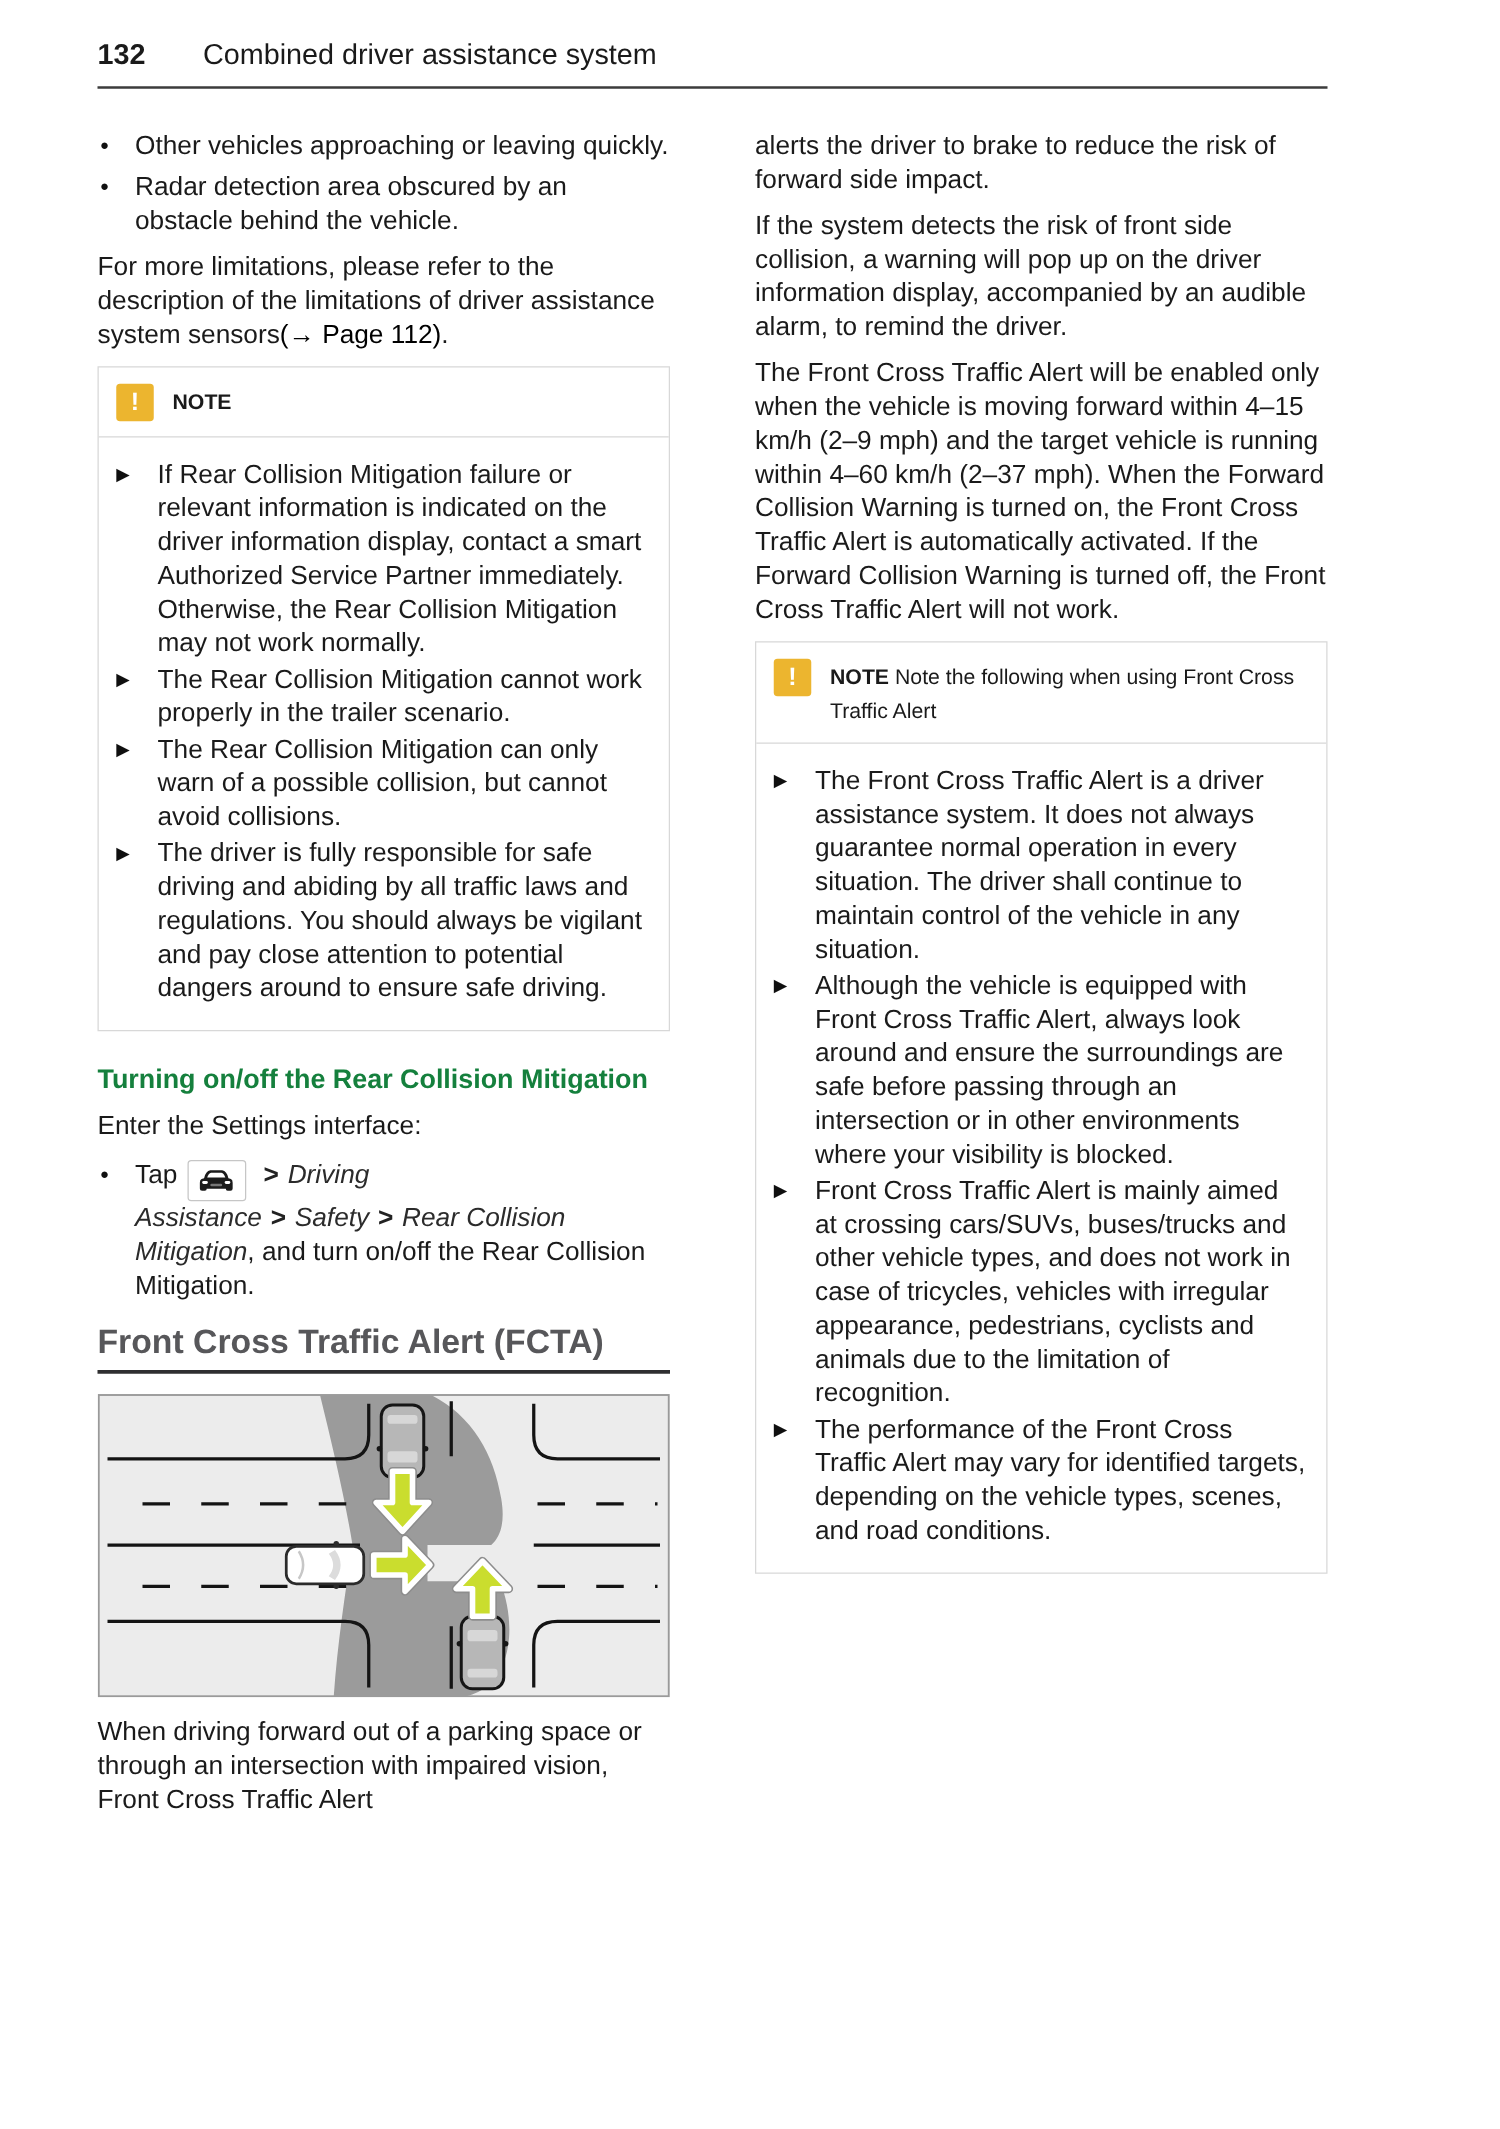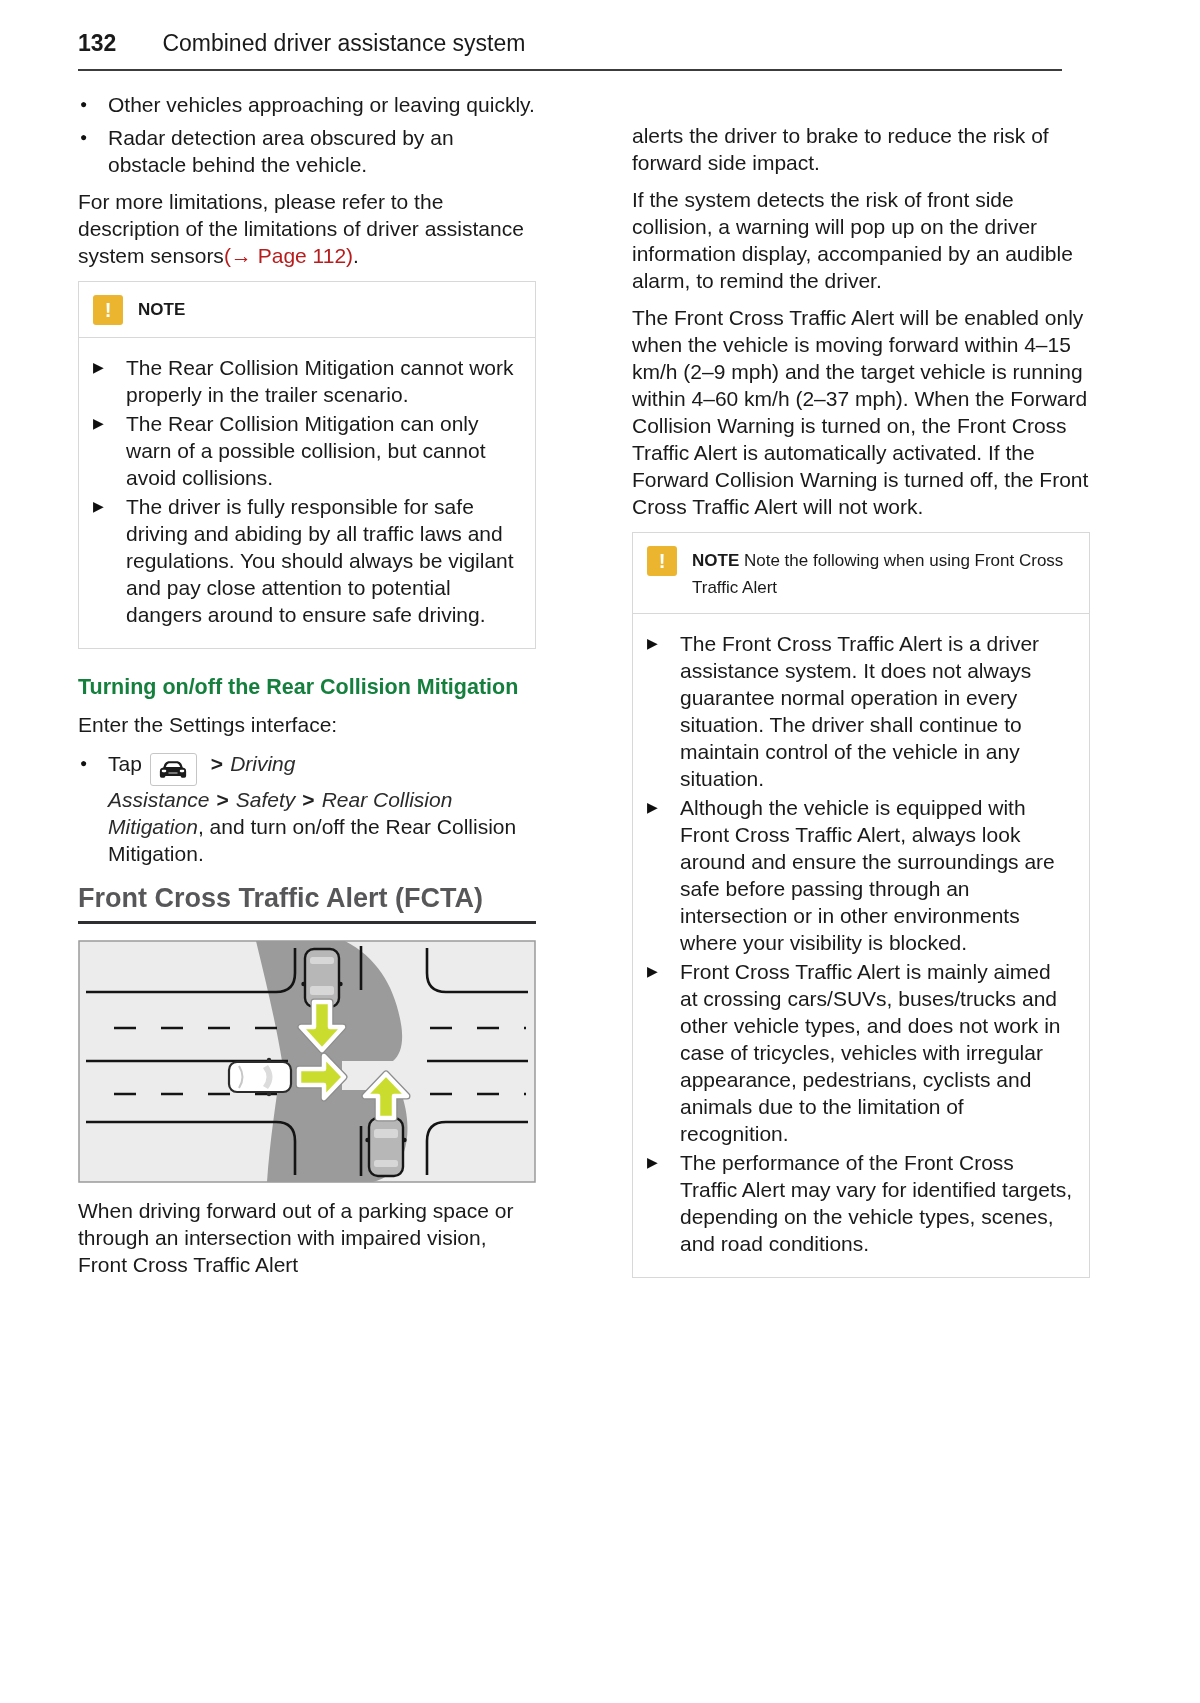--- a/index.html
+++ b/index.html
@@ -14,21 +14,21 @@
   
   .runhead {
     display:flex; align-items:baseline; gap:46px;
     width:984px; padding:30px 0 12px 0;
     border-bottom:2px solid #3c3c3c;
     font-size:23px;
   }
   .runhead .pagenum { font-weight:bold; }
 
   
-  .cols { display:flex; gap:96px; margin-top:20px;align-items:flex-end; }
+  .cols { display:flex; gap:68px; margin-top:32px; }
   .col { width:458px; font-size:21px; line-height:27px; }
 
   p.body { margin-top:10px; }
   p.body:first-child { margin-top:0; }
 
   
   ul.dot-list { list-style:none; }
   ul.dot-list li {
     position:relative; padding-left:30px; margin-bottom:6px;
   }
@@ -65,21 +65,21 @@
     margin-top:24px;
   }
   .settings-intro { margin-top:10px; }
   ul.dot-list.steps { margin-top:12px; }
   h4.fcta-heading {
     font-size:27px; line-height:26px; font-weight:bold; color:#57575a;
     margin-top:18px; padding-bottom:10px; border-bottom:3px solid #2f2f31;
   }
 
   
-  .xref { color:#b91c1c; text-decoration:none; cursor:pointer; }
+  .xref { color:#000000; text-decoration:none; cursor:pointer; }
 
   
   .chev { font-weight:600; margin:0 7px; color:#222; }
   em.pathitem { font-style:italic; color:#2b2b2b; }
   .veh-icon-box {
     display:inline-flex; align-items:center; justify-content:center;
     width:47px; height:33px; border:1.5px solid #c6c6c6; border-radius:3px;
     background:#fff; vertical-align:-8px; margin:0 7px 0 8px;
   }
 
@@ -109,20 +109,21 @@
 
       <p class="body"><span>For more limitations, please refer to the description of the limitations of driver assistance system sensors</span><a class="xref">(→  Page 112)</a><span>.</span></p>
 
       <div class="notebox">
         <div class="note-head">
           <div class="note-icon">!</div>
           <div class="note-title"><b>NOTE</b></div>
         </div>
         <div class="note-body">
           <ul class="tri-list">
+            <li>If Rear Collision Mitigation failure or relevant information is indicated on the driver information display, contact a smart Authorized Service Partner immediately. Otherwise, the Rear Collision Mitigation may not work normally.</li>
             <li>The Rear Collision Mitigation cannot work properly in the trailer scenario.</li>
             <li>The Rear Collision Mitigation can only warn of a possible collision, but cannot avoid collisions.</li>
             <li>The driver is fully responsible for safe driving and abiding by all traffic laws and regulations. You should always be vigilant and pay close attention to potential dangers around to ensure safe driving.</li>
           </ul>
         </div>
       </div>
 
       <h3 class="section-heading">Turning on/off the Rear Collision Mitigation</h3>
 
       <p class="settings-intro">Enter the Settings interface:</p>

